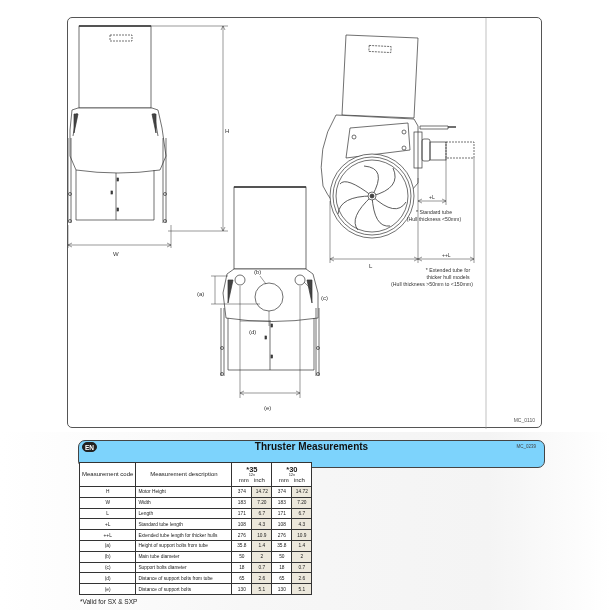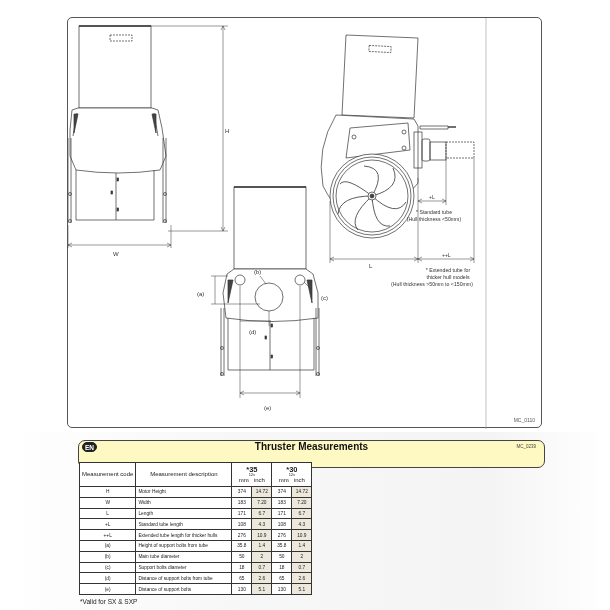--- a/index.html
+++ b/index.html
@@ -15,21 +15,21 @@
   .drawing-frame svg { position:absolute; left:0; top:0; }
   .frame-ref {
     position:absolute; right:6px; bottom:4px; font-size:5px; color:#555;
   }
   .bottom-section {
     position:absolute; left:0; top:432px; width:610px; height:178px;
     background:linear-gradient(90deg,#ffffff 0%, #f7f7f7 40%, #f4f4f4 80%, #ffffff 100%);
   }
   .header-bar {
     position:absolute; left:78px; top:440px; width:467px; height:28px;
-    border:1.2px solid #444; border-radius:7px; box-sizing:border-box; background:#fef9c3;
+    border:1.2px solid #444; border-radius:7px; box-sizing:border-box; background:#7dd3fc;
   }
   .lang-badge {
     position:absolute; left:3px; top:1px; width:15px; height:10px;
     border-radius:5px; background:#222; color:#fff;
     font-size:6.5px; font-weight:bold; text-align:center; line-height:10px;
     box-sizing:border-box; border:1px solid #222;
   }
   .header-title {
     position:absolute; left:0; right:0; top:0; text-align:center;
     font-size:10px; font-weight:bold; line-height:12px; color:#111;

